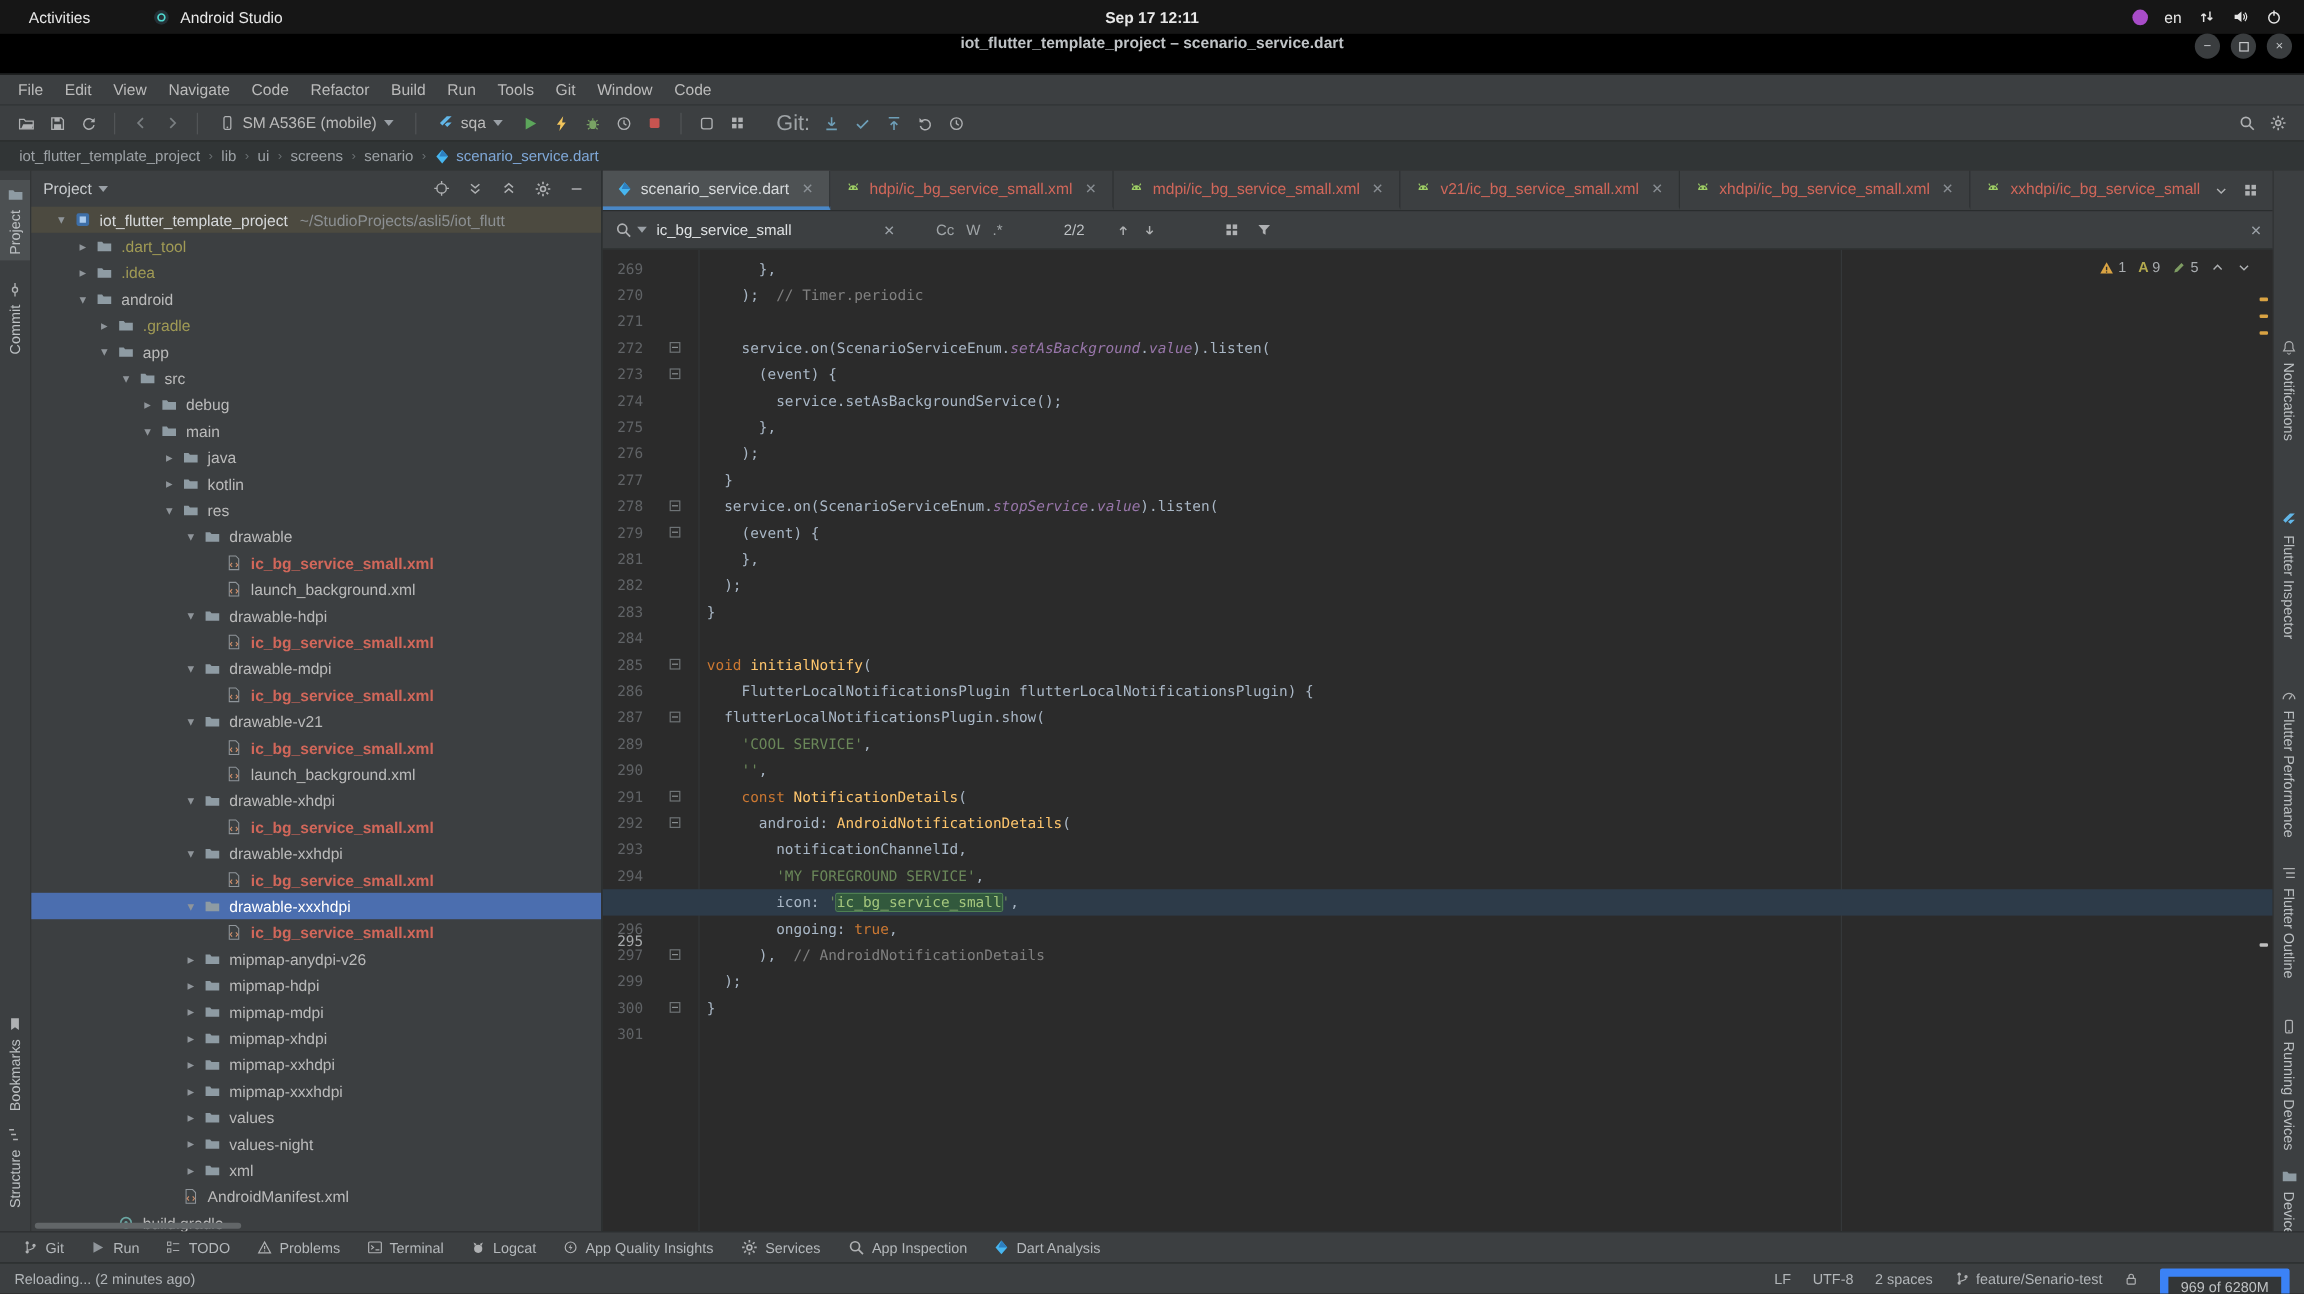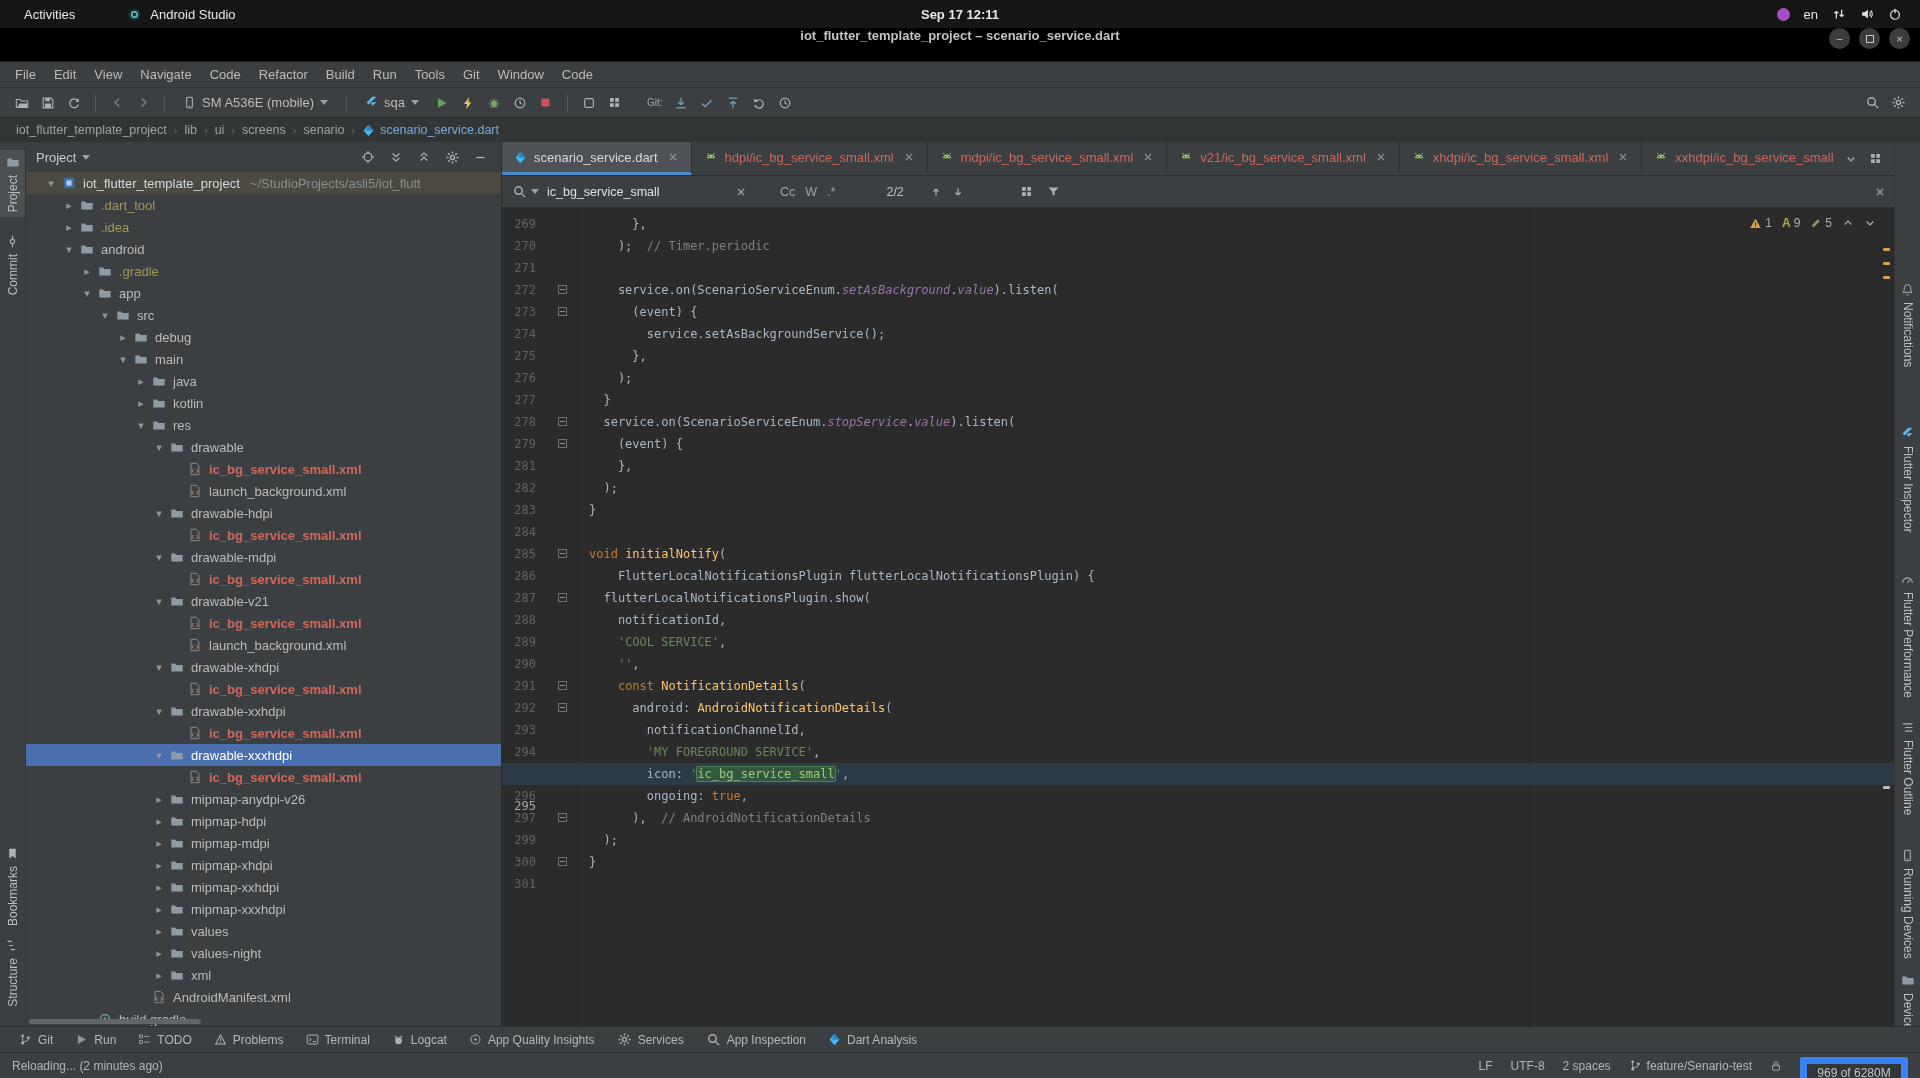--- a/index.html
+++ b/index.html
@@ -24,21 +24,21 @@
 .maxglyph{width:8px;height:8px;border:1px solid #c6c9cb;display:inline-block;}
 
 
 .menubar{height:25px;background:#3c3f41;display:flex;align-items:center;padding-left:6px;flex:0 0 auto;}
 .mi{padding:3px 9px;}
 .toolbar{height:30px;background:#3c3f41;border-top:1px solid #333637;display:flex;align-items:center;gap:2px;padding:0 10px;flex:0 0 auto;}
 .tbtn{width:24px;height:24px;display:flex;align-items:center;justify-content:center;border-radius:3px;flex:0 0 auto;}
 .sep{width:1px;height:18px;background:#515456;margin:0 7px;flex:0 0 auto;}
 .combo{display:flex;align-items:center;gap:6px;padding:2px 9px;color:#bbb;flex:0 0 auto;}
 .cv{width:0;height:0;border-left:4px solid transparent;border-right:4px solid transparent;border-top:5px solid #9aa0a6;display:inline-block;}
-.gitlabel{margin-left:18px;margin-right:4px;color:#9fa4a7;font-size:10px;}
+.gitlabel{margin-left:18px;margin-right:4px;color:#9fa4a7;font-size:18px;}
 .flex1{flex:1;}
 .crumbs{height:25px;background:#313536;border-top:1px solid #2a2d2e;display:flex;align-items:center;gap:5px;padding-left:14px;font-size:12.5px;color:#9da2a6;flex:0 0 auto;}
 .crumb{padding:0 2px;display:flex;align-items:center;gap:5px;}
 .crumb.last{color:#7fa8d8;}
 .csep{color:#6b7073;font-size:11px;}
 
 
 .main{flex:1;display:flex;min-height:0;}
 .stripe{width:26px;background:#3c3f41;flex:0 0 auto;position:relative;overflow:hidden;}
 .stripe.left{border-right:1px solid #323536;}
@@ -1139,25 +1139,20 @@
               <span class="codetext"><span class="tk-d">    FlutterLocalNotificationsPlugin flutterLocalNotificationsPlugin) {</span></span>
             </div>
             <div class="line">
               <span class="ln">287</span>
               <span class="fold">
                 <span class="foldbox"></span>
               </span>
               <span class="codetext"><span class="tk-d">  flutterLocalNotificationsPlugin.show(</span></span>
             </div>
             <div class="line">
-              <span class="ln">288</span>
-              <span class="fold"></span>
-              <span class="codetext"><span class="tk-d">    notificationId,</span></span>
-            </div>
-            <div class="line">
               <span class="ln">289</span>
               <span class="fold"></span>
               <span class="codetext"><span class="tk-d">    </span><span class="tk-s">'COOL SERVICE'</span><span class="tk-d">,</span></span>
             </div>
             <div class="line">
               <span class="ln">290</span>
               <span class="fold"></span>
               <span class="codetext"><span class="tk-d">    </span><span class="tk-s">''</span><span class="tk-d">,</span></span>
             </div>
             <div class="line">

